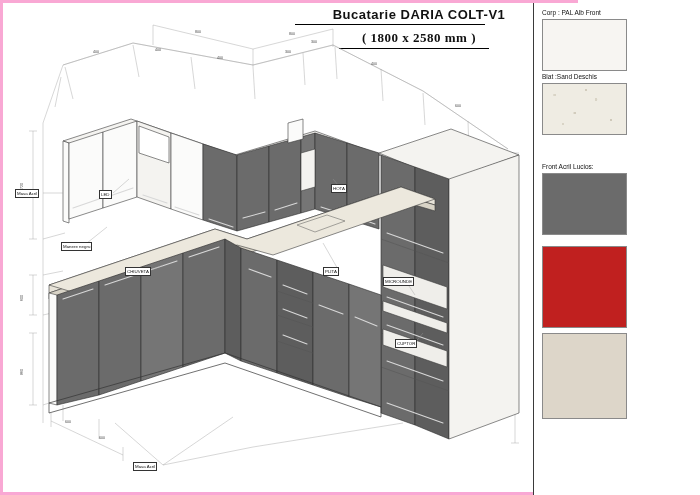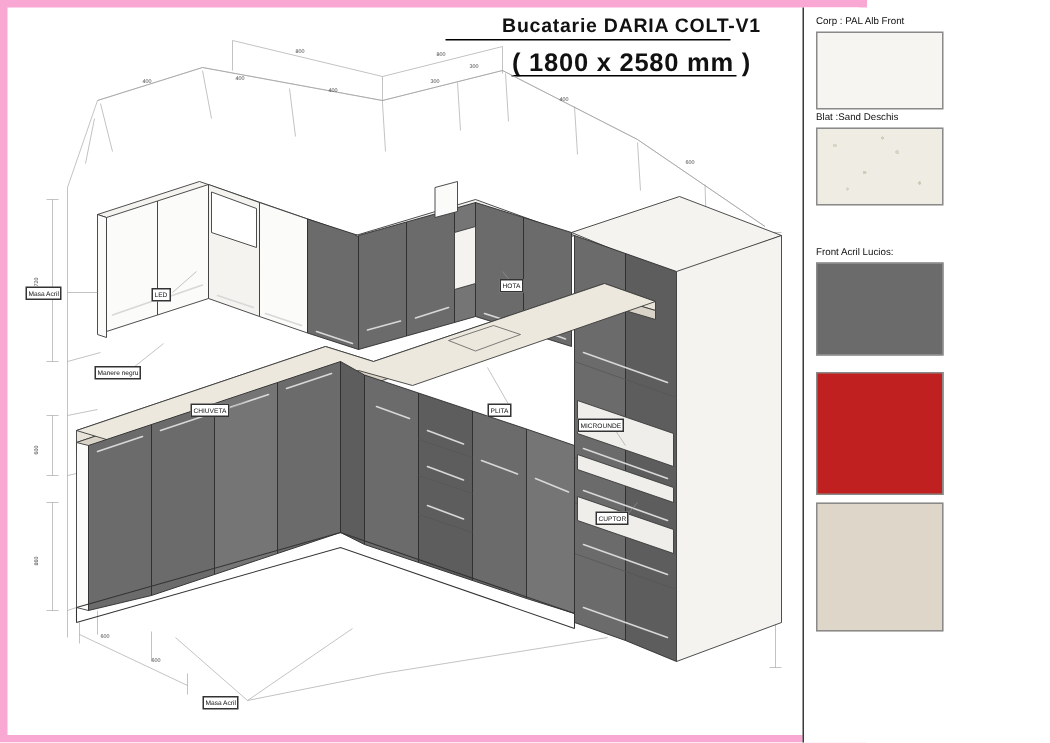--- a/index.html
+++ b/index.html
@@ -1,29 +1,29 @@
 <!DOCTYPE html>
 <html><head>
 <meta charset="utf-8">
 <style>
   html,body{margin:0;padding:0;background:#ffffff;}
   body{width:700px;height:495px;overflow:hidden;font-family:"Liberation Sans",sans-serif;color:#111;}
-  #root{position:relative;width:578px;height:495px;box-sizing:border-box;border:5px solid #f9a8d4;}
+  #root{position:relative;width:578px;height:495px;box-sizing:border-box;border:3px solid #f9a8d4;}
 
   
   .title{
     position:absolute;left:286px;top:4px;width:260px;text-align:center;
     font-size:13px;font-weight:bold;letter-spacing:.5px;
   }
   .title-underline{
     position:absolute;left:292px;top:21px;width:190px;height:1px;background:#000;
   }
   .subtitle{
     position:absolute;left:286px;top:27px;width:260px;text-align:center;
-    font-size:17px;font-weight:bold;letter-spacing:.5px;
+    font-size:13px;font-weight:bold;letter-spacing:.5px;font-family:Liberation Serif, serif;
   }
   .subtitle-underline{
     position:absolute;left:336px;top:45px;width:150px;height:1px;background:#000;
   }
 
   
   .legend{
     position:absolute;left:530px;top:0px;width:169px;height:493px;
     border-left:1px solid #3a3a3a;box-sizing:border-box;background:#fff;
   }

